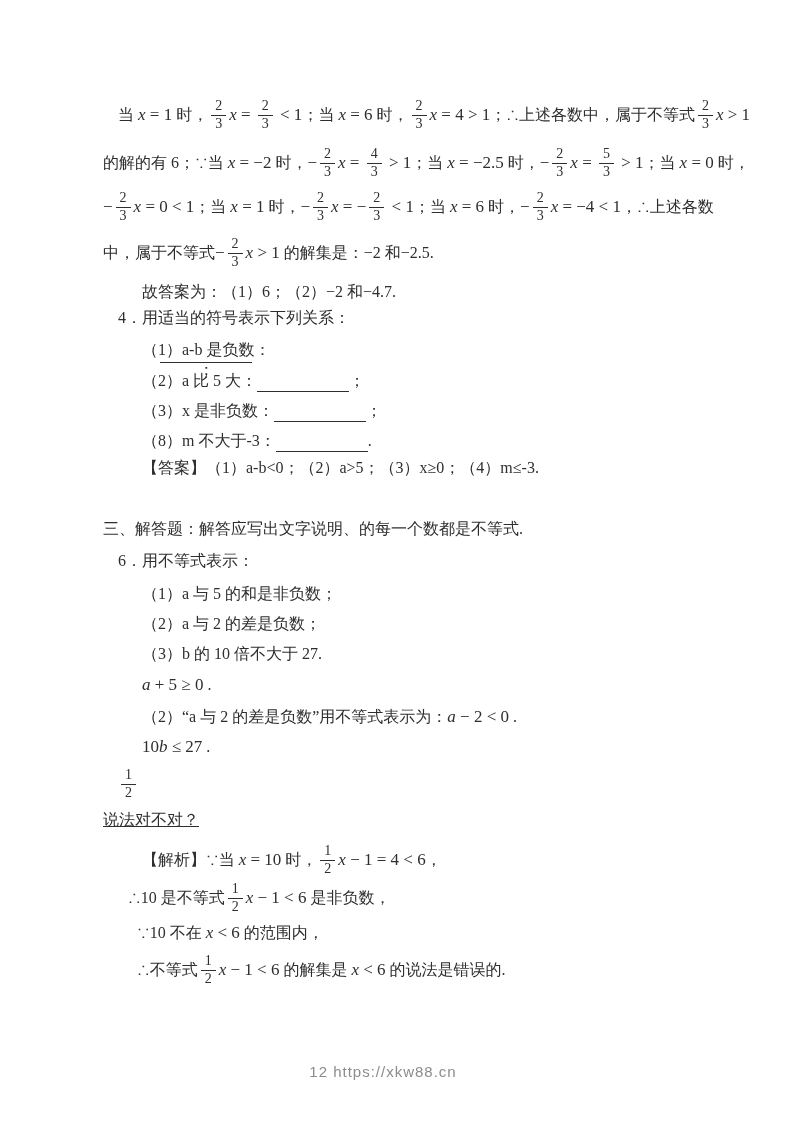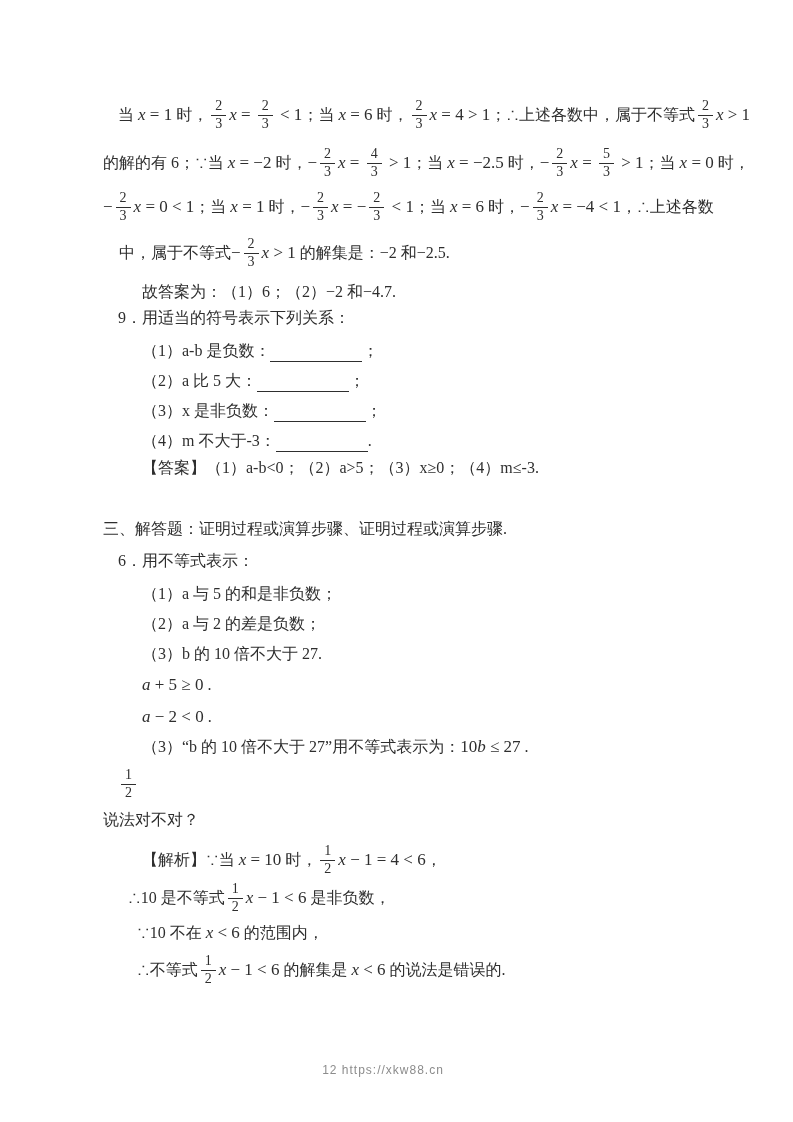--- a/index.html
+++ b/index.html
@@ -21,48 +21,48 @@
   }
   .frac .num{padding:0 4px;border-bottom:1.3px solid #2e2e2e;}
   .frac .den{padding:0 4px;}
   .blank{
     display:inline-block;border-bottom:1.2px solid #2e2e2e;height:15px;
     transform:translateY(3px);
   }
   .footer{
     position:absolute;left:0;top:1063px;width:766px;text-align:center;
     font-family:"Liberation Sans","DejaVu Sans",sans-serif;
-    font-size:12px;color:#8c8c8c;letter-spacing:1px;
+    font-size:15px;color:#8c8c8c;letter-spacing:1px;
   }
 </style>
 </head>
 <body>
 
 <div class="page">
   <div>
       <div class="line" style="left: 118px; top: 93px; height: 44px;"><span class="cn">当 </span><span class="var">x</span><span class="op"> = 1</span><span class="cn"> 时，</span><span class="frac"><span class="num">2</span><span class="den">3</span></span><span class="var">x</span><span class="op"> = </span><span class="frac"><span class="num">2</span><span class="den">3</span></span><span class="op"> &lt; 1</span><span class="cn">；当 </span><span class="var">x</span><span class="op"> = 6</span><span class="cn"> 时，</span><span class="frac"><span class="num">2</span><span class="den">3</span></span><span class="var">x</span><span class="op"> = 4 &gt; 1</span><span class="cn">；∴上述各数中，属于不等式</span><span class="frac"><span class="num">2</span><span class="den">3</span></span><span class="var">x</span><span class="op"> &gt; 1</span></div>
       <div class="line" style="left: 103px; top: 141px; height: 44px;"><span class="cn">的解的有 6；∵当 </span><span class="var">x</span><span class="op"> = −2</span><span class="cn"> 时，</span><span class="op">−</span><span class="frac"><span class="num">2</span><span class="den">3</span></span><span class="var">x</span><span class="op"> = </span><span class="frac"><span class="num">4</span><span class="den">3</span></span><span class="op"> &gt; 1</span><span class="cn">；当 </span><span class="var">x</span><span class="op"> = −2.5</span><span class="cn"> 时，</span><span class="op">−</span><span class="frac"><span class="num">2</span><span class="den">3</span></span><span class="var">x</span><span class="op"> = </span><span class="frac"><span class="num">5</span><span class="den">3</span></span><span class="op"> &gt; 1</span><span class="cn">；当 </span><span class="var">x</span><span class="op"> = 0</span><span class="cn"> 时，</span></div>
       <div class="line" style="left: 103px; top: 185px; height: 44px;"><span class="op">−</span><span class="frac"><span class="num">2</span><span class="den">3</span></span><span class="var">x</span><span class="op"> = 0 &lt; 1</span><span class="cn">；当 </span><span class="var">x</span><span class="op"> = 1</span><span class="cn"> 时，</span><span class="op">−</span><span class="frac"><span class="num">2</span><span class="den">3</span></span><span class="var">x</span><span class="op"> = −</span><span class="frac"><span class="num">2</span><span class="den">3</span></span><span class="op"> &lt; 1</span><span class="cn">；当 </span><span class="var">x</span><span class="op"> = 6</span><span class="cn"> 时，</span><span class="op">−</span><span class="frac"><span class="num">2</span><span class="den">3</span></span><span class="var">x</span><span class="op"> = −4 &lt; 1</span><span class="cn">，∴上述各数</span></div>
-      <div class="line" style="left: 103px; top: 231px; height: 44px; margin-left: 16px;"><span class="cn">中，属于不等式</span><span class="op">−</span><span class="frac"><span class="num">2</span><span class="den">3</span></span><span class="var">x</span><span class="op"> &gt; 1</span><span class="cn"> 的解集是：−2 和−2.5.</span></div>
+      <div class="line" style="left: 103px; top: 231px; height: 44px;"><span class="cn">中，属于不等式</span><span class="op">−</span><span class="frac"><span class="num">2</span><span class="den">3</span></span><span class="var">x</span><span class="op"> &gt; 1</span><span class="cn"> 的解集是：−2 和−2.5.</span></div>
       <div class="line" style="left: 142px; top: 282px; height: 20px;"><span class="cn">故答案为：（1）6；（2）−2 和−4.7.</span></div>
-      <div class="line" style="left: 118px; top: 308px; height: 20px;"><span class="cn">9．用适当的符号表示下列关系：</span></div>
-      <div class="line" style="left: 142px; top: 340px; height: 22px;"><span class="cn">（1）a-b 是负数：</span><span class="blank" style="width: 92px;"></span><span class="cn">；</span></div>
+      <div class="line" style="left: 118px; top: 308px; height: 20px;"><span class="cn">4．用适当的符号表示下列关系：</span></div>
+      <div class="line" style="left: 142px; top: 340px; height: 22px; flex-direction: column;"><span class="cn">（1）a-b 是负数：</span><span class="blank" style="width: 92px;"></span><span class="cn">；</span></div>
       <div class="line" style="left: 142px; top: 370px; height: 22px;"><span class="cn">（2）a 比 5 大：</span><span class="blank" style="width: 92px;"></span><span class="cn">；</span></div>
       <div class="line" style="left: 142px; top: 400px; height: 22px;"><span class="cn">（3）x 是非负数：</span><span class="blank" style="width: 92px;"></span><span class="cn">；</span></div>
-      <div class="line" style="left: 142px; top: 430px; height: 22px;"><span class="cn">（4）m 不大于-3：</span><span class="blank" style="width: 92px;"></span><span class="cn">.</span></div>
+      <div class="line" style="left: 142px; top: 430px; height: 22px;"><span class="cn">（8）m 不大于-3：</span><span class="blank" style="width: 92px;"></span><span class="cn">.</span></div>
       <div class="line" style="left: 142px; top: 458px; height: 20px;"><span class="cn">【答案】（1）a-b&lt;0；（2）a&gt;5；（3）x≥0；（4）m≤-3.</span></div>
-      <div class="line" style="left: 103px; top: 519px; height: 20px;"><span class="cn">三、解答题：证明过程或演算步骤、证明过程或演算步骤.</span></div>
+      <div class="line" style="left: 103px; top: 519px; height: 20px;"><span class="cn">三、解答题：解答应写出文字说明、的每一个数都是不等式.</span></div>
       <div class="line" style="left: 118px; top: 551px; height: 20px;"><span class="cn">6．用不等式表示：</span></div>
       <div class="line" style="left: 142px; top: 584px; height: 20px;"><span class="cn">（1）a 与 5 的和是非负数；</span></div>
       <div class="line" style="left: 142px; top: 614px; height: 20px;"><span class="cn">（2）a 与 2 的差是负数；</span></div>
       <div class="line" style="left: 142px; top: 644px; height: 20px;"><span class="cn">（3）b 的 10 倍不大于 27.</span></div>
       <div class="line" style="left: 142px; top: 674px; height: 22px;"><span class="var">a</span><span class="op"> + 5 ≥ 0</span><span class="cn"> .</span></div>
-      <div class="line" style="left: 142px; top: 706px; height: 22px;"><span class="var">a</span><span class="op"> − 2 &lt; 0</span><span class="cn"> .</span></div>
-      <div class="line" style="left: 142px; top: 736px; height: 22px;"><span class="cn">（3）“b 的 10 倍不大于 27”用不等式表示为：</span><span class="op">10</span><span class="var">b</span><span class="op"> ≤ 27</span><span class="cn"> .</span></div>
+      <div class="line" style="left: 142px; top: 706px; height: 22px;"><span class="cn">（2）“a 与 2 的差是负数”用不等式表示为：</span><span class="var">a</span><span class="op"> − 2 &lt; 0</span><span class="cn"> .</span></div>
+      <div class="line" style="left: 142px; top: 736px; height: 22px;"><span class="op">10</span><span class="var">b</span><span class="op"> ≤ 27</span><span class="cn"> .</span></div>
       <div class="line" style="left: 118px; top: 762px; height: 44px;"><span class="frac"><span class="num">1</span><span class="den">2</span></span></div>
-      <div class="line" style="left: 103px; top: 810px; height: 20px;"><span class="cn">说法对不对？</span></div>
+      <div class="line" style="left: 103px; top: 810px; height: 20px; text-decoration: underline;"><span class="cn">说法对不对？</span></div>
       <div class="line" style="left: 142px; top: 838px; height: 44px;"><span class="cn">【解析】∵当 </span><span class="var">x</span><span class="op"> = 10</span><span class="cn"> 时，</span><span class="frac"><span class="num">1</span><span class="den">2</span></span><span class="var">x</span><span class="op"> − 1 = 4 &lt; 6</span><span class="cn">，</span></div>
       <div class="line" style="left: 128px; top: 876px; height: 44px;"><span class="cn">∴10 是不等式</span><span class="frac"><span class="num">1</span><span class="den">2</span></span><span class="var">x</span><span class="op"> − 1 &lt; 6</span><span class="cn"> 是非负数，</span></div>
       <div class="line" style="left: 137px; top: 923px; height: 20px;"><span class="cn">∵10 不在 </span><span class="var">x</span><span class="op"> &lt; 6</span><span class="cn"> 的范围内，</span></div>
       <div class="line" style="left: 137px; top: 948px; height: 44px;"><span class="cn">∴不等式</span><span class="frac"><span class="num">1</span><span class="den">2</span></span><span class="var">x</span><span class="op"> − 1 &lt; 6</span><span class="cn"> 的解集是 </span><span class="var">x</span><span class="op"> &lt; 6</span><span class="cn"> 的说法是错误的.</span></div>
     </div>
   <div class="footer">12 https://xkw88.cn</div>
 </div>
 
 </body></html>

